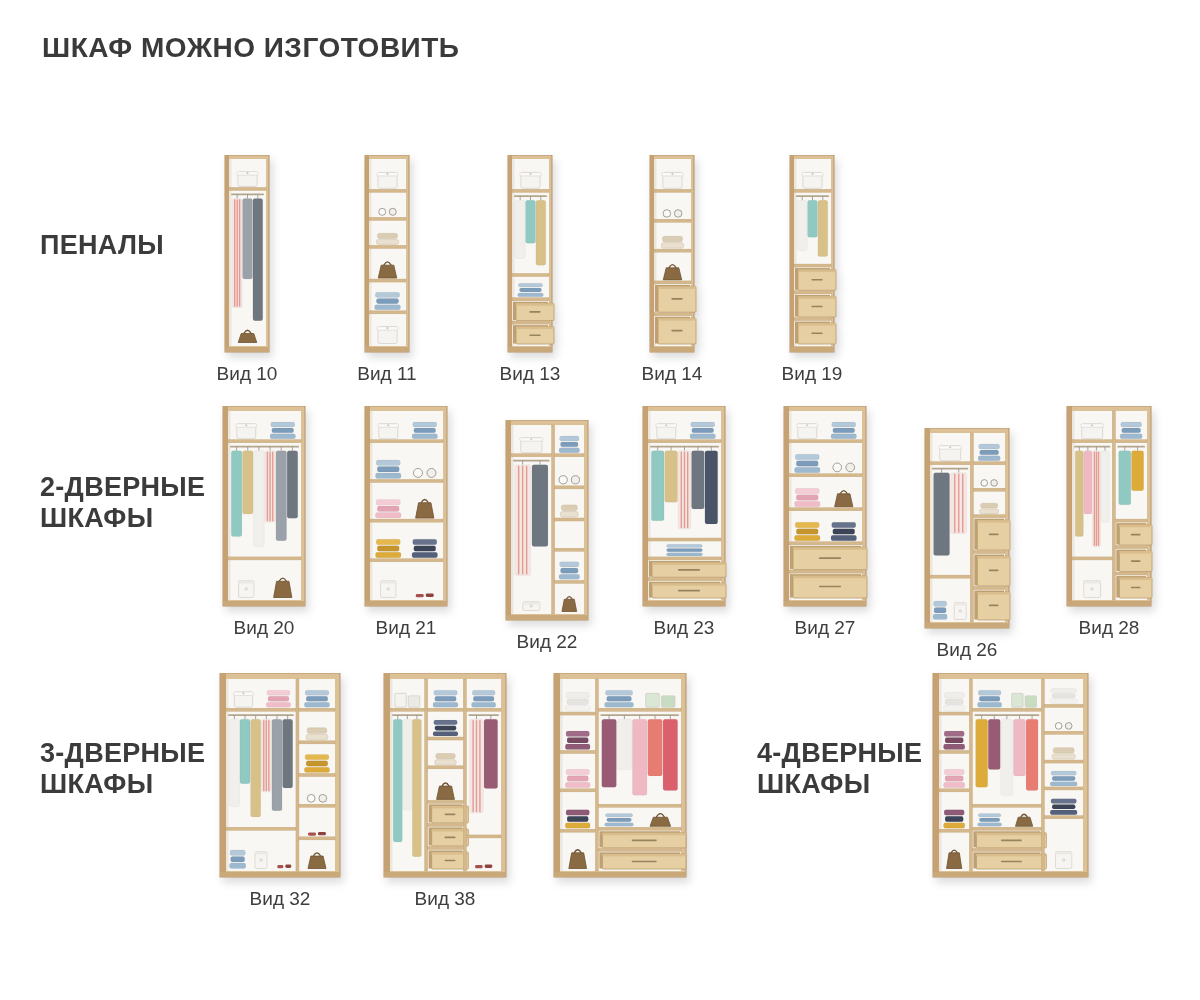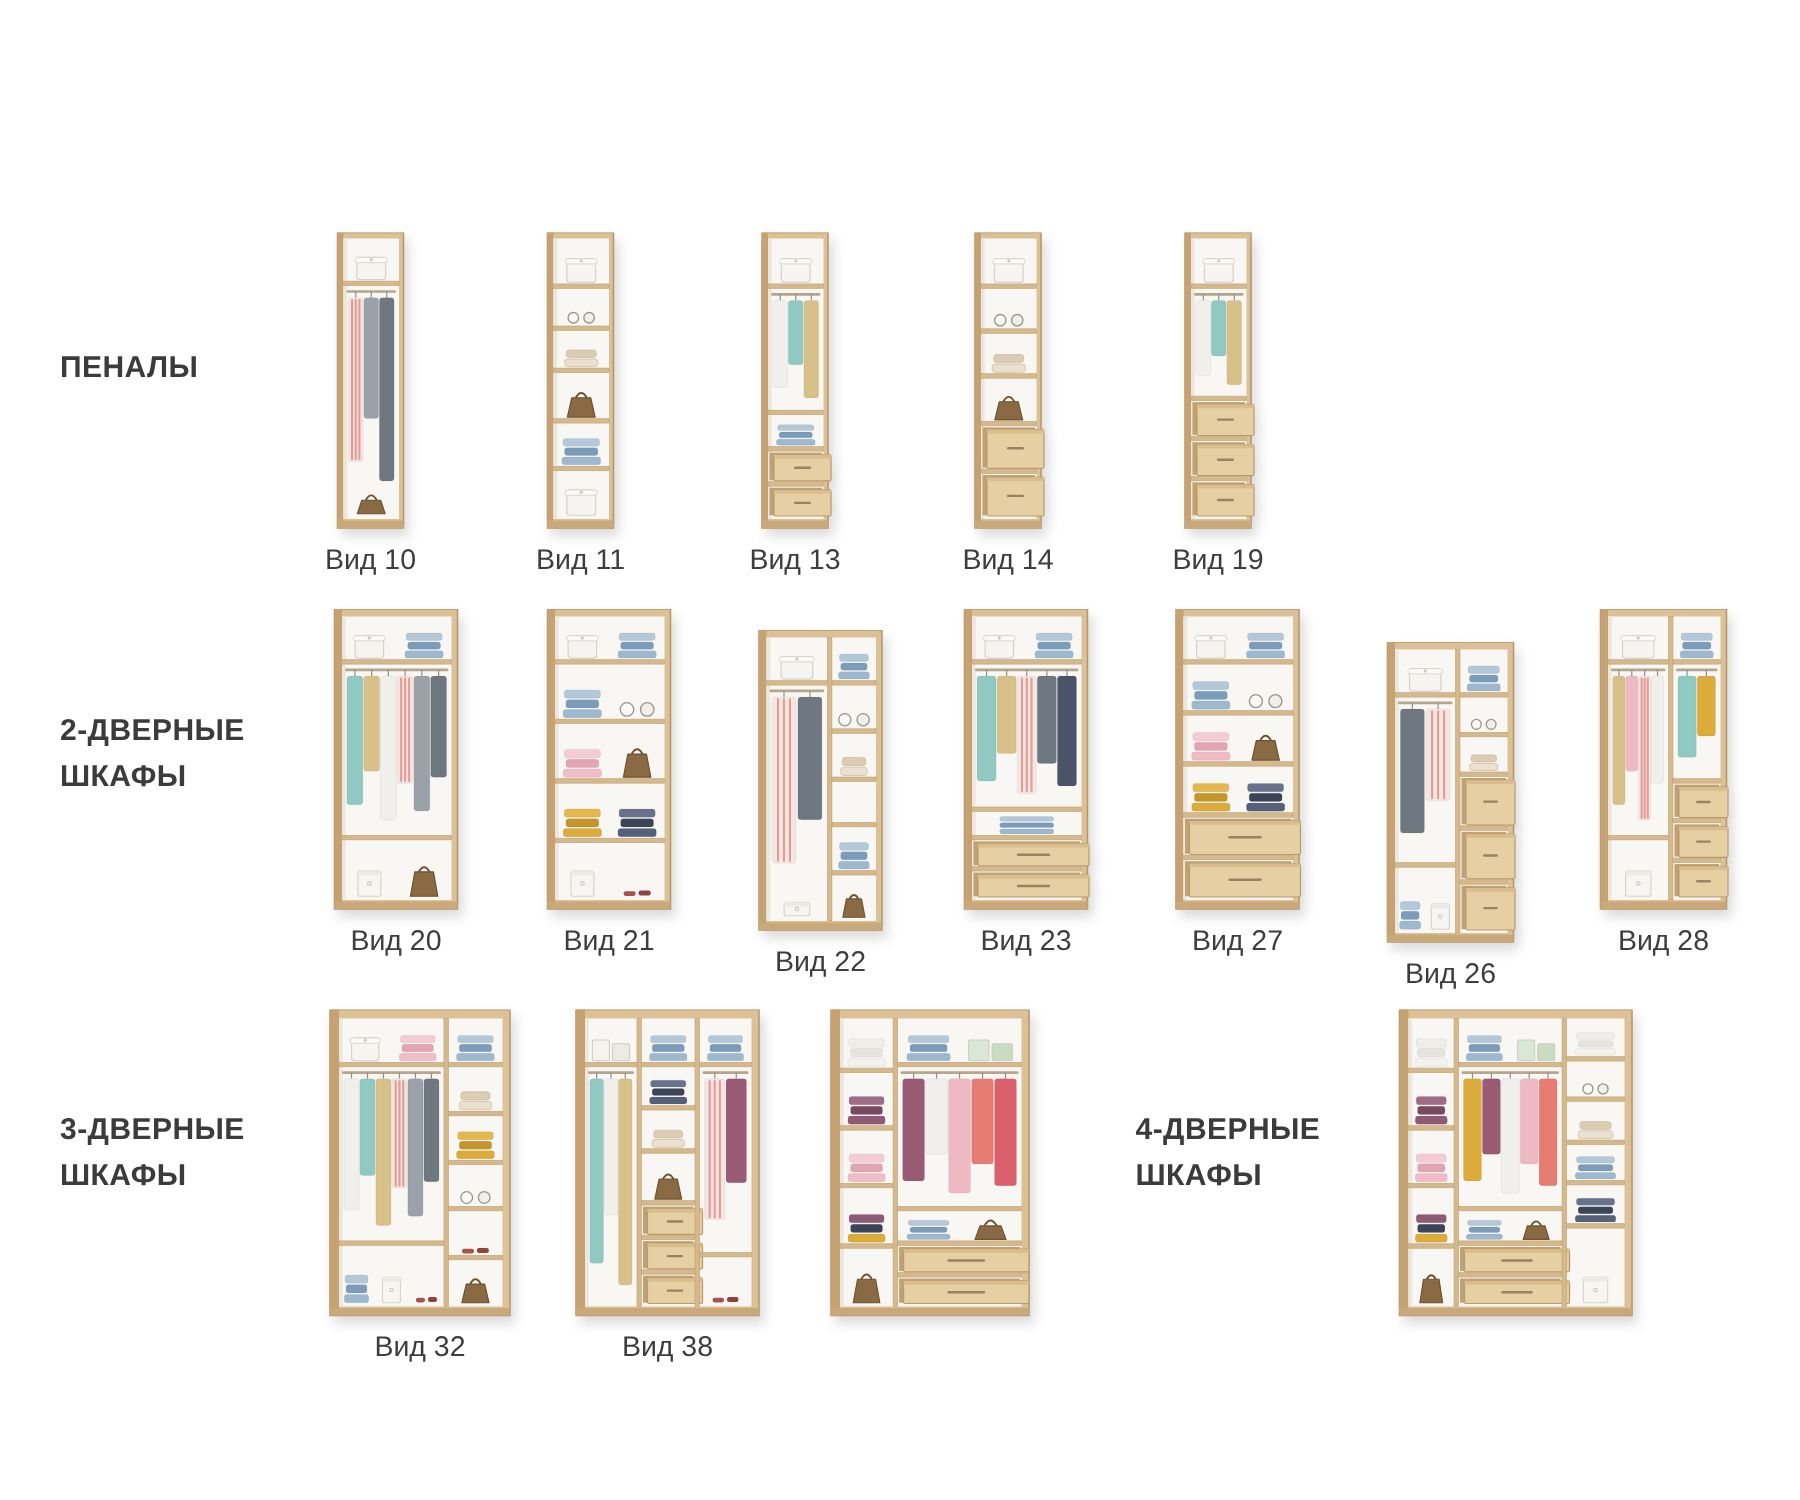--- a/index.html
+++ b/index.html
@@ -4,33 +4,34 @@
 <style>
   html,body{margin:0;padding:0;background:#ffffff;}
   .page{position:relative;width:1200px;height:1000px;background:#ffffff;overflow:hidden;
         font-family:"Liberation Sans","DejaVu Sans",sans-serif;}
   .title{position:absolute;left:42px;top:32px;font-size:28px;font-weight:bold;
          color:#3a3a3a;letter-spacing:.5px;}
   .highlight-bar{position:absolute;left:0;top:76px;width:864px;height:52px;
          display:flex;align-items:center;}
   .highlight-bar span{margin-left:42px;font-size:36px;font-weight:bold;color:#222222;
          letter-spacing:.5px;white-space:nowrap;}
-  .row-label{position:absolute;font-size:20px;font-weight:bold;color:#3b3b3b;
+  .row-label{position:absolute;font-size:27px;font-weight:bold;color:#3b3b3b;
          line-height:31px;white-space:pre-line;letter-spacing:.3px;}
   .wardrobe{position:absolute;text-align:center;}
   .wardrobe svg{display:block;filter:drop-shadow(3px 5px 4px rgba(0,0,0,0.14));}
   .caption{margin-top:7px;font-size:19px;color:#3d3d3d;}
   .footer-bar{position:absolute;left:0;top:917px;width:905px;height:37px;
          display:flex;align-items:center;}
   .footer-bar span{margin-left:42px;font-size:22px;font-weight:bold;color:#3f3f3f;white-space:nowrap;}
 </style>
 </head>
 <body>
 
 <div class="page">
+  <div class="title">ШКАФ МОЖНО ИЗГОТОВИТЬ</div>
   <div id="stage">
       <div class="row-label" style="left: 40px; top: 230px;">ПЕНАЛЫ</div>
       <div class="wardrobe" style="left: 213px; top: 155px; width: 68px;">
         <svg width="68" height="201" viewBox="0 0 68 201">
           <rect x="12" y="0" width="44" height="197" fill="#DCC096" stroke="#b7946a" stroke-width="1"></rect>
           <rect x="12" y="0" width="4" height="197" fill="#C6A272"></rect>
           <rect x="12" y="192" width="44" height="5" fill="#c9a97a"></rect>
           <rect x="16" y="4" width="37" height="187" fill="#F8F7F4"></rect>
           <rect x="16" y="4" width="2.5" height="187" fill="#ebe7df"></rect>
           <rect x="24.88" y="16.613999999999997" width="19.240000000000002" height="14.806000000000003" rx="2" fill="#f5f4f1" stroke="#d6d2c9" stroke-width="0.8"></rect>

